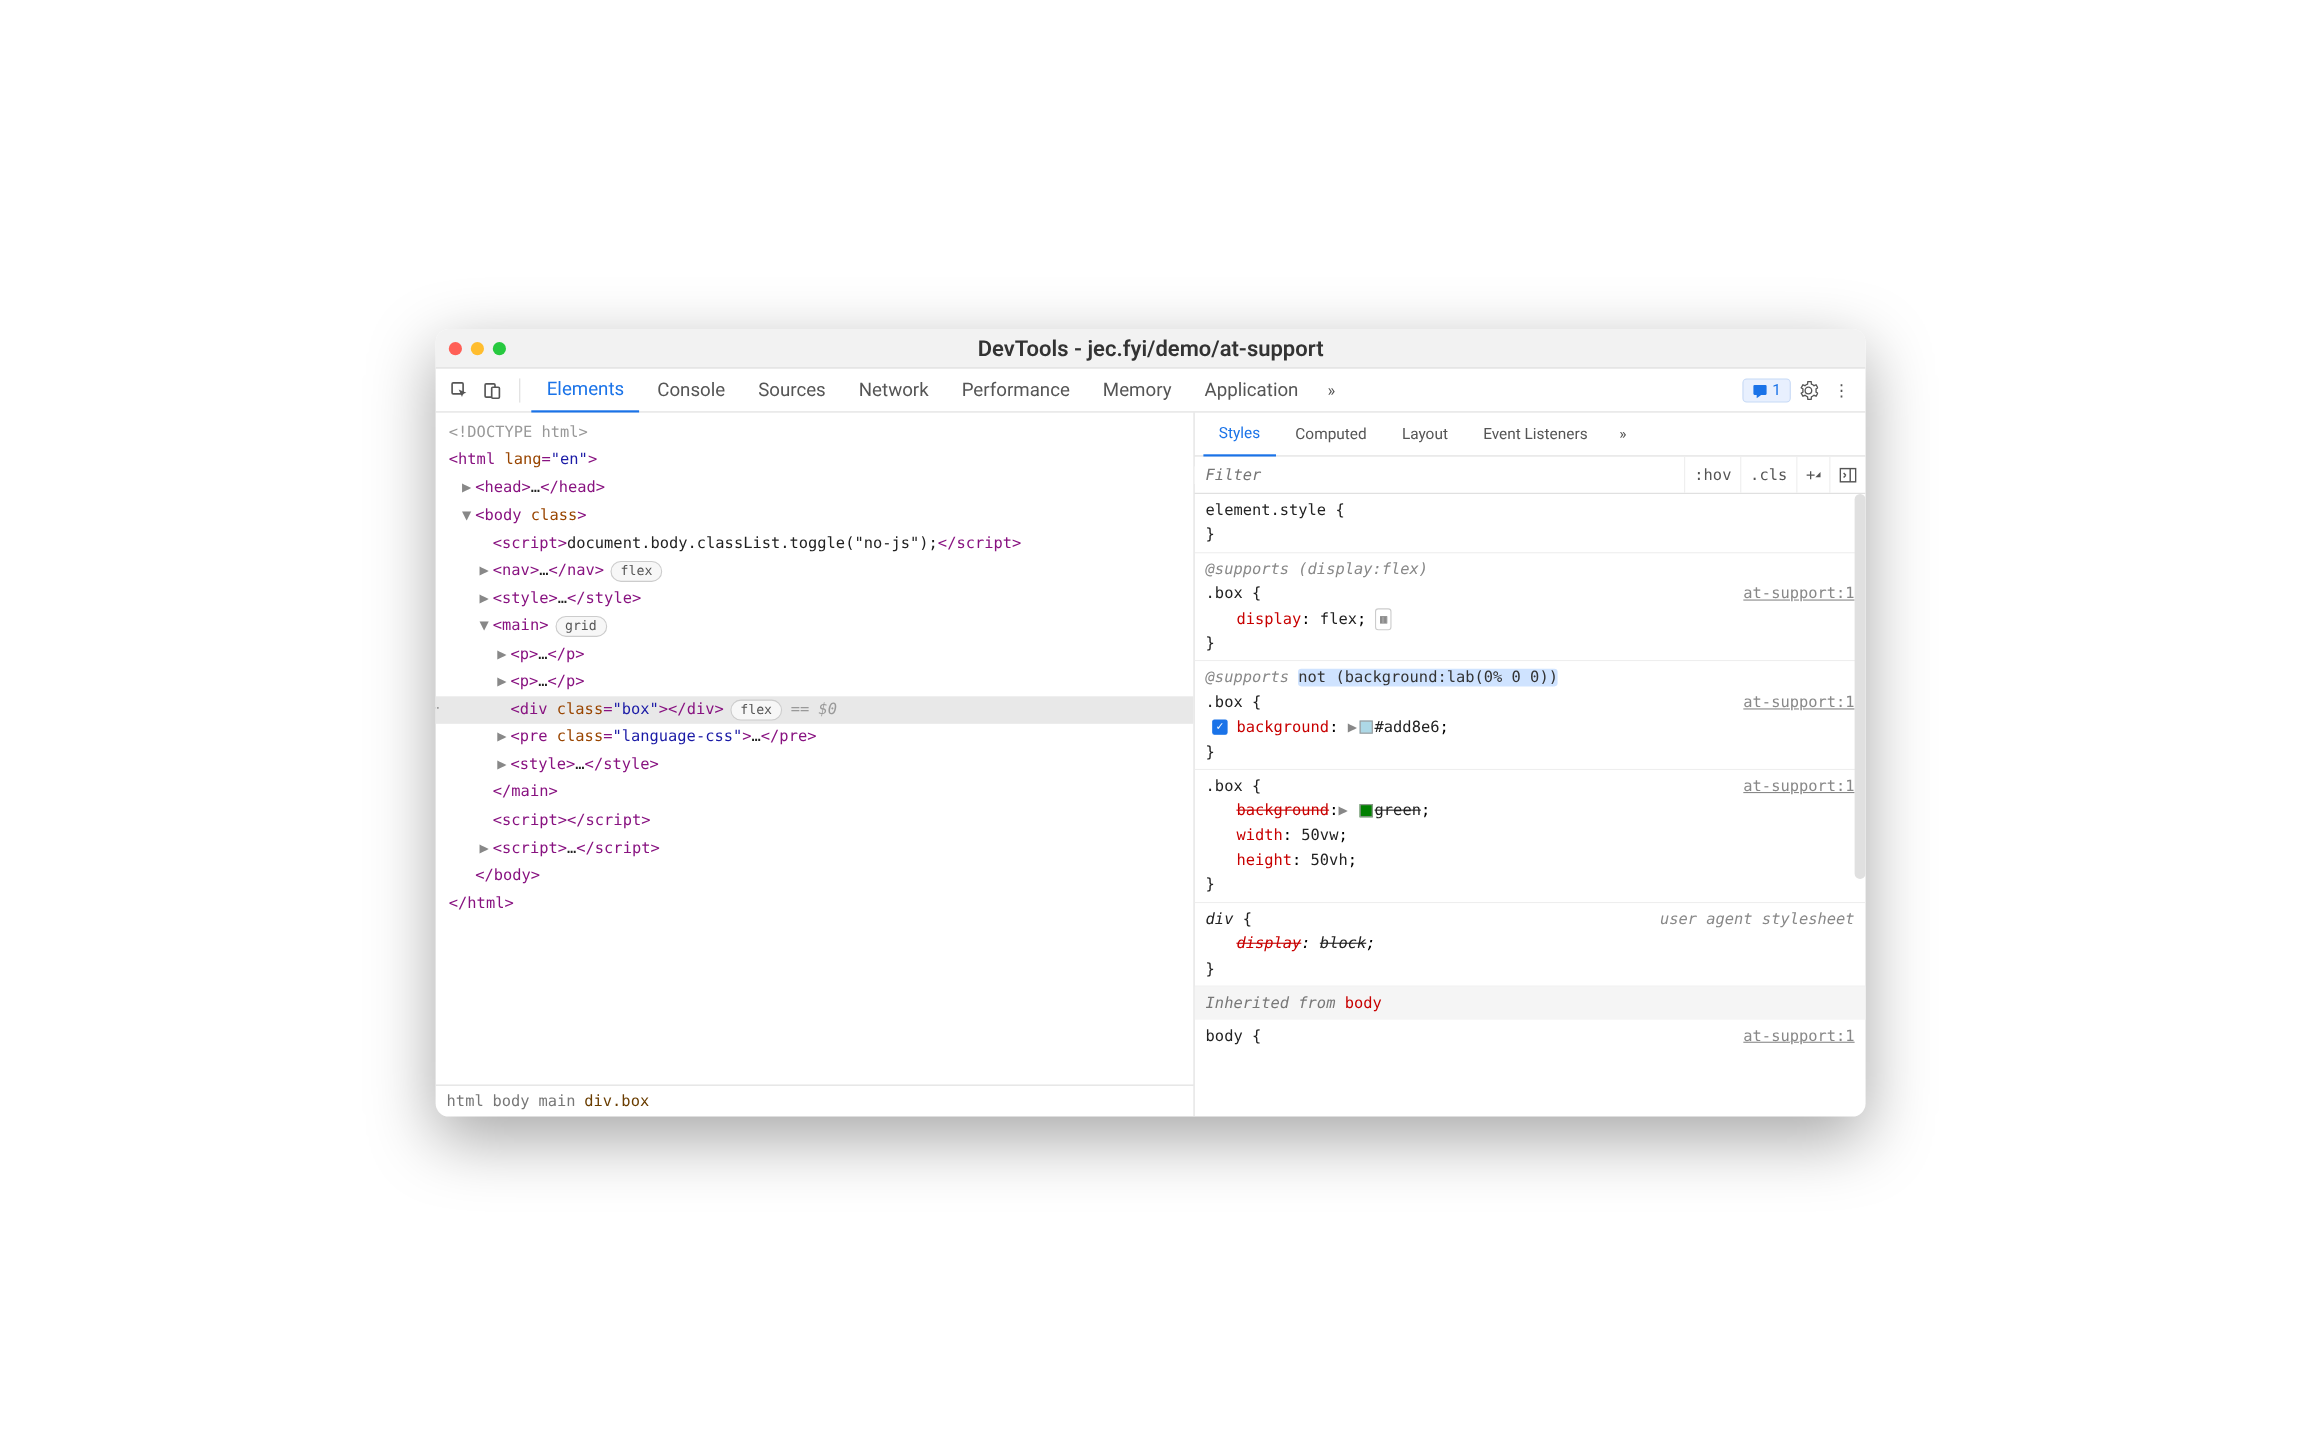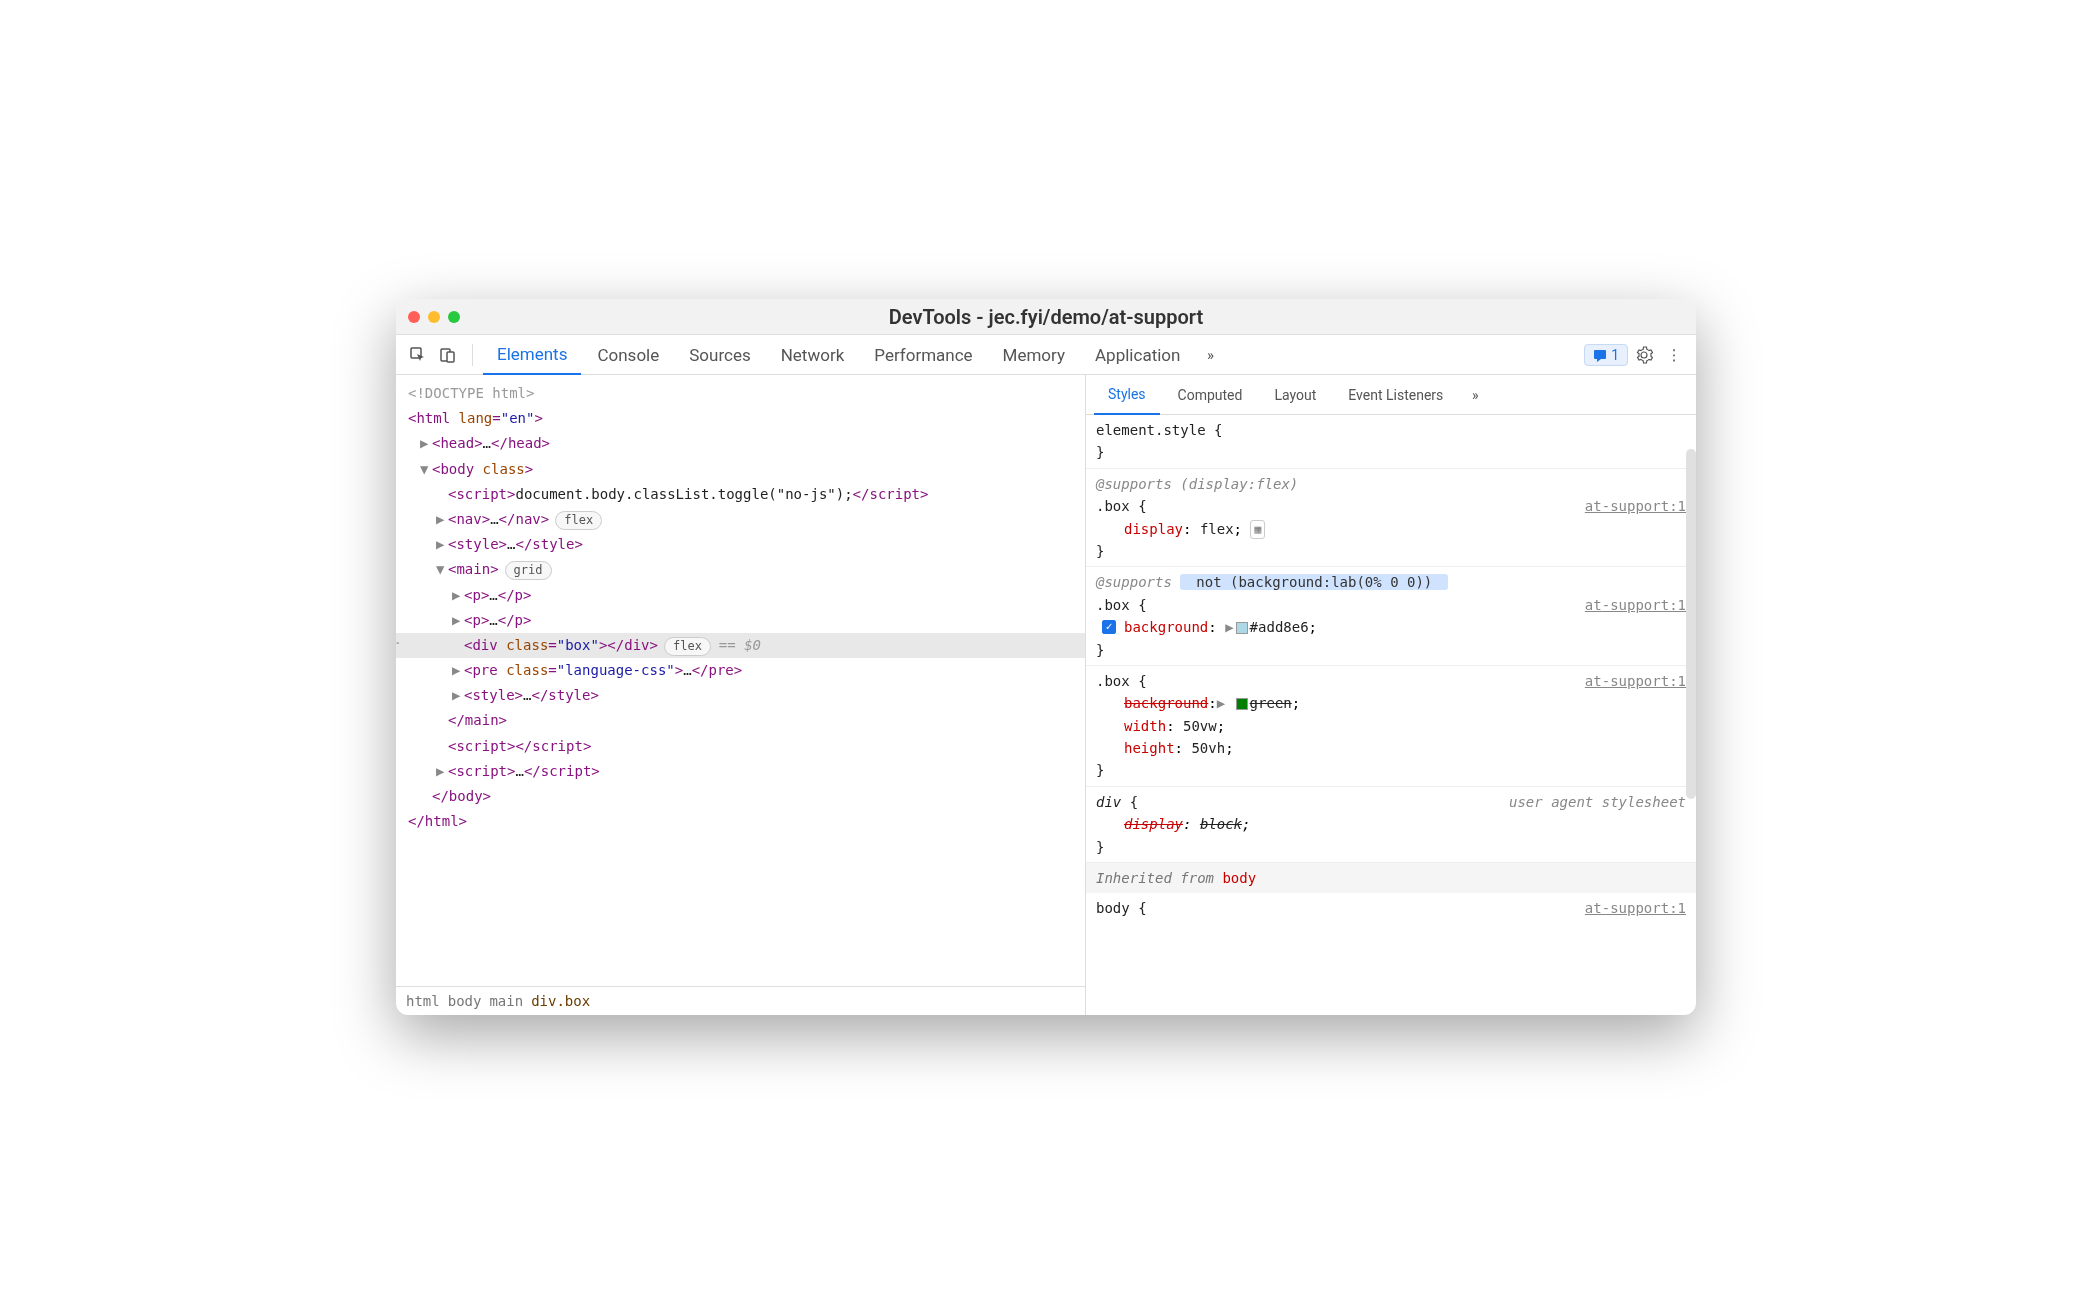--- a/index.html
+++ b/index.html
@@ -200,21 +200,21 @@
   line-height: 1.6;
 }
 .rule {
   border-bottom: 1px solid #eee;
   padding: 4px 10px;
 }
 .rule-header { color: #888; font-style: italic; }
 .rule-header .highlight {
   background: #cfe3ff;
   border-radius: 3px;
-  padding: 0 16px;
+  padding: 0 0;
   color: #333;
   font-style: normal;
 }
 .selector-line { display: flex; justify-content: space-between; }
 .selector { color: #222; }
 .source { color: #888; text-decoration: underline; cursor: pointer; }
 .ua-source { color: #888; font-style: italic; }
 .prop { padding-left: 28px; position: relative; }
 .prop-name { color: #c80000; }
 .prop-value { color: #222; }
@@ -352,20 +352,36 @@
     </div>
 
     <div class="styles-panel">
       <div class="styles-tabs">
         <div class="s-tab active">Styles</div>
         <div class="s-tab">Computed</div>
         <div class="s-tab">Layout</div>
         <div class="s-tab">Event Listeners</div>
         <div class="tb-icon">»</div>
       </div>
+      <div class="styles-filter">
+        <input class="filter-input" placeholder="Filter" style="">
+        <div class="filter-btn">:hov</div>
+        <div class="filter-btn">.cls</div>
+        <div class="filter-btn">
+            <span>+</span>
+            <sub style="font-size:8px">◢</sub>
+          </div>
+        <div class="filter-btn">
+          <svg width="16" height="16" viewBox="0 0 16 16" fill="none" stroke="#555" stroke-width="1.3">
+              <rect x="1" y="2" width="14" height="12"></rect>
+              <line x1="10" y1="2" x2="10" y2="14"></line>
+              <path d="M6 8 L4 6 M6 8 L4 10"></path>
+            </svg>
+        </div>
+      </div>
       <div class="styles-body">
         <div class="rule">
           <div><span class="selector">element.style</span> <span class="brace">{</span></div>
           <div><span class="brace">}</span></div>
         </div>
 
         <div class="rule">
           <div class="rule-header"><span>@supports </span><span>(display:flex)</span></div>
           <div class="selector-line">
               <span><span class="selector">.box</span> <span class="brace">{</span></span>

